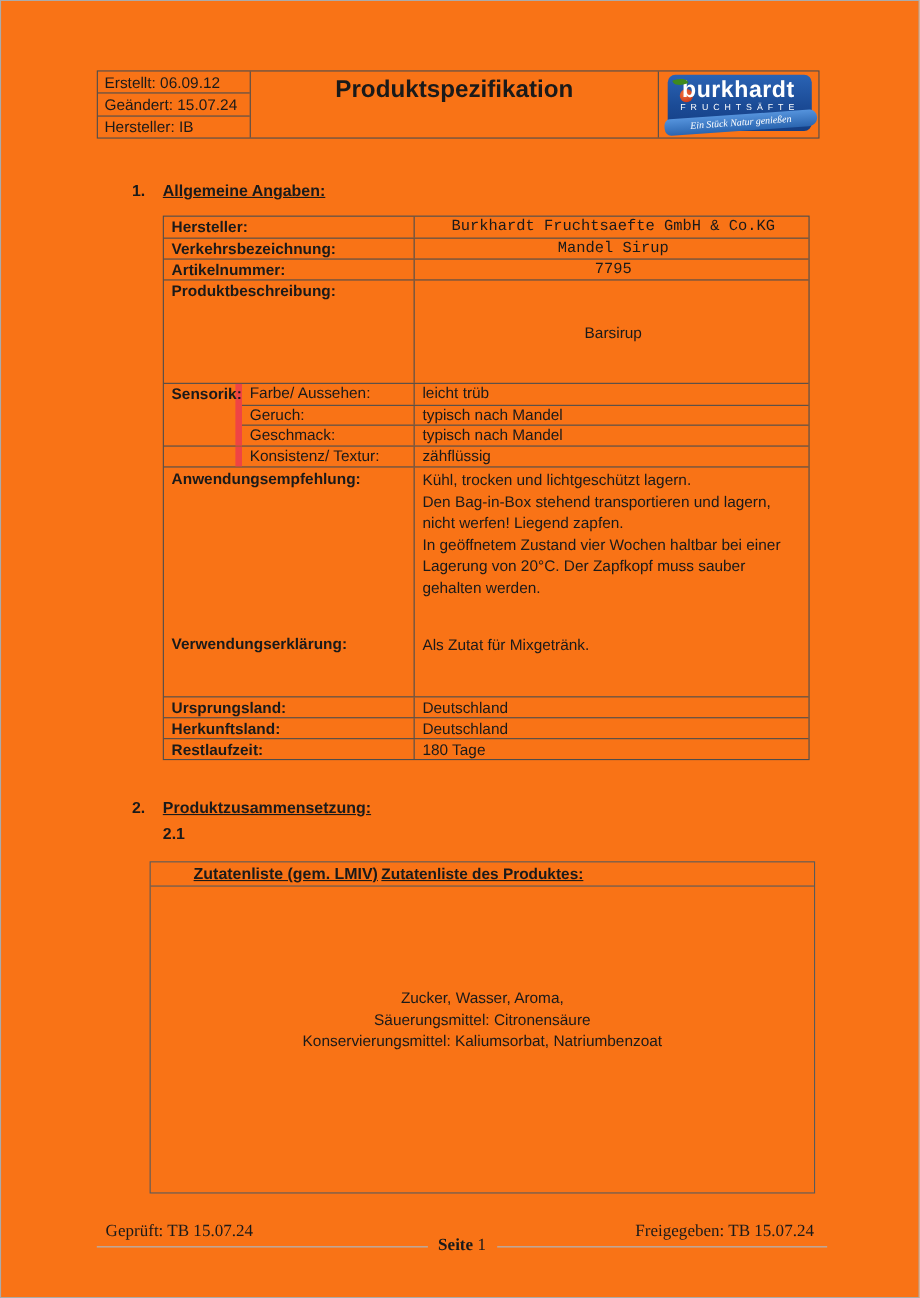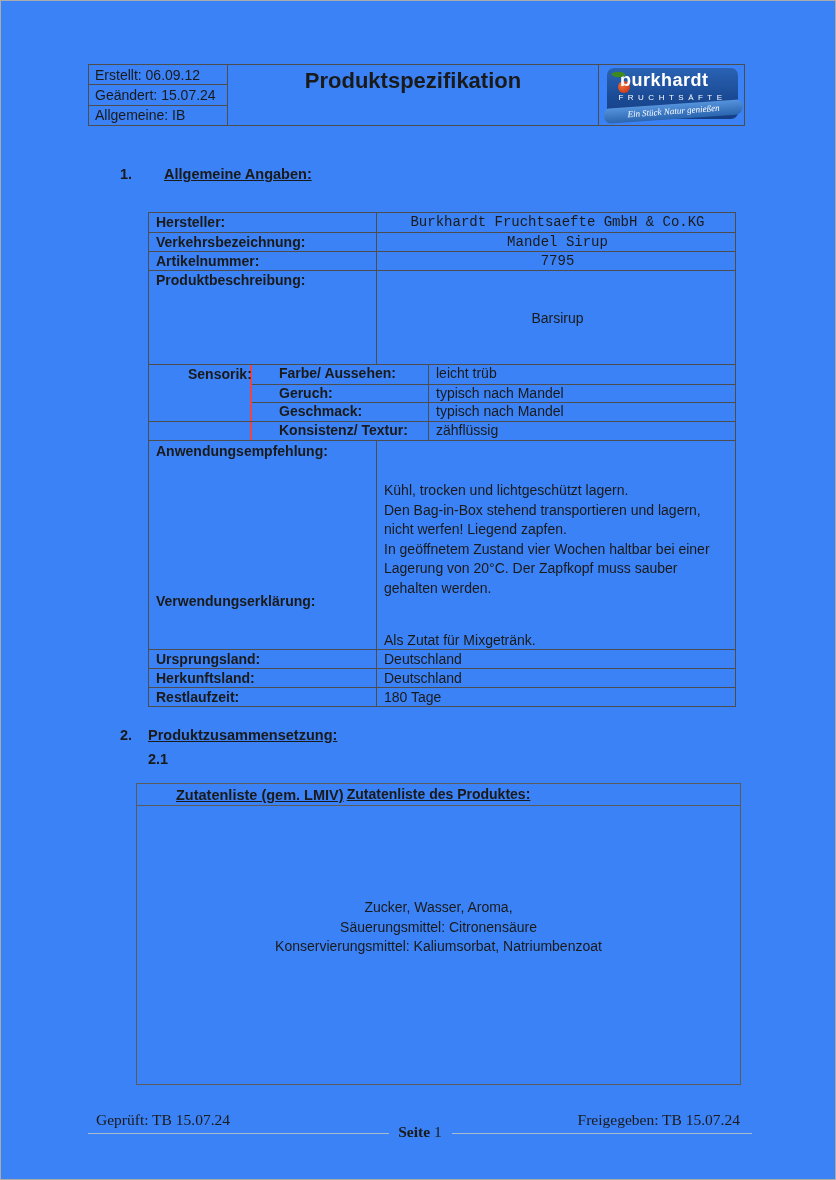--- a/index.html
+++ b/index.html
@@ -1,73 +1,73 @@
 <!DOCTYPE html>
 <html><head>
 <meta charset="utf-8">
 <style>
   html,body { margin:0; padding:0; background:#e8e8e8; }
   .page {
     position:relative; width:836px; height:1180px; margin:0 auto;
-    background:#3b82f6; box-shadow: inset 0 0 0 1px #ababab;
+    background:#f97316; box-shadow: inset 0 0 0 1px #ababab;
     font-family:"Liberation Sans", sans-serif; color:#1a1a1a;
     overflow:hidden;
   }
   
   .header-table { position:absolute; left:88px; top:64px; width:657px; height:62px;
     display:flex; border:1px solid #4d4d4d; box-sizing:border-box; }
   .ht-left { width:139px; border-right:1px solid #4d4d4d; display:flex; flex-direction:column; box-sizing:border-box; }
   .ht-left .hcell { flex:1; border-bottom:1px solid #4d4d4d; padding-left:6px; font-size:14px; display:flex; align-items:center; }
   .ht-left .hcell:last-child { border-bottom:none; }
   .ht-title { width:371px; border-right:1px solid #4d4d4d; box-sizing:border-box;
     text-align:center; padding-top:3px; font-weight:bold; font-size:22px; }
   .ht-logo { flex:1; position:relative; }
   .logo { position:absolute; left:8px; top:3px; width:131px; height:51px;
     background:linear-gradient(180deg,#2a63b4 0%,#1b4b96 55%,#143e84 100%);
     border-radius:7px; overflow:visible; }
-  .logo-brand { position:absolute; top:2px; left:13px; font-size:18px; font-weight:bold;
+  .logo-brand { position:absolute; top:2px; left:13px; font-size:21px; font-weight:bold;
     color:#ffffff; letter-spacing:0.5px; z-index:2; }
   .logo-fruit { position:absolute; left:11px; top:13px; width:12px; height:12px; border-radius:50%;
     background:radial-gradient(circle at 35% 35%, #f2703a, #c32a10); z-index:1; }
   .logo-leaf { position:absolute; left:5px; top:3px; width:13px; height:7px;
     background:#3e8a1e; border-radius:0 90% 0 90%; transform:rotate(-20deg); z-index:3; }
   .logo-sub { position:absolute; top:25px; left:0; right:0; text-align:center;
     color:#ffffff; font-size:8px; letter-spacing:4.5px; z-index:2; }
   .logo-ribbon { position:absolute; left:-3px; right:-5px; bottom:0px; height:15px;
     background:linear-gradient(180deg,#5593dc,#2a65b0);
     border-radius:8px 10px 12px 9px / 9px 11px 12px 10px;
     transform:rotate(-4deg); z-index:4; }
   .logo-tagline { color:#ffffff; font-family:"Liberation Serif", serif; font-style:italic;
     font-size:9px; text-align:center; line-height:15px; white-space:nowrap; }
   
   .sec-num { position:absolute; font-weight:bold; font-size:14.5px; }
   .sec-head { position:absolute; font-weight:bold; font-size:14.5px; text-decoration:underline; }
   
-  .main-table { position:absolute; left:148px; top:212px; width:588px;
+  .main-table { position:absolute; left:148px; top:196px; width:588px;
     border:1px solid #4d4d4d; box-sizing:border-box; font-size:14px; line-height:17px; }
   .tr { display:flex; border-top:1px solid #4d4d4d; box-sizing:border-box; }
   .tr.first { border-top:none; }
   .td-label { width:227px; padding:1px 4px 0 7px; font-weight:bold; box-sizing:border-box; }
   .td-value { flex:1; border-left:1px solid #4d4d4d; padding:1px 4px 0 7px; box-sizing:border-box; }
   .h19 { height:19px; } .h94 { height:94px; }
   .vcenter { display:flex; align-items:center; justify-content:center; }
   .tcenter { text-align:center;font-family:Liberation Mono, monospace; }
   .sens-block { display:flex; border-top:1px solid #4d4d4d; box-sizing:border-box; }
-  .sens-left { width:71px; border-right:2px solid #ef4444; padding:1px 2px 0 7px;
-    font-weight:bold; box-sizing:border-box;margin-left:32px; }
+  .sens-left { width:71px; border-right:6px solid #ef4444; padding:1px 2px 0 7px;
+    font-weight:bold; box-sizing:border-box; }
   .sens-rows { flex:1; }
   .sens-row { display:flex; height:18.5px; border-top:1px solid #4d4d4d; box-sizing:border-box; }
   .sens-row.first { border-top:none; }
-  .sens-label { width:156px; font-weight:bold; padding:0 2px 0 7px; box-sizing:border-box;margin-left:20px; }
+  .sens-label { width:156px; font-weight:normal; padding:0 2px 0 7px; box-sizing:border-box; }
   .sens-value { flex:1; border-left:1px solid #4d4d4d; padding:0 4px 0 7px; box-sizing:border-box; }
   .usage-row { display:flex; border-top:1px solid #4d4d4d; height:209px; box-sizing:border-box; }
   .usage-labels { width:227px; padding:2px 4px 0 7px; box-sizing:border-box; }
   .usage-label2 { margin-top:133px; }
   .usage-values { flex:1; border-left:1px solid #4d4d4d; padding:2px 6px 0 7px; box-sizing:border-box; }
-  .multiline { white-space:pre-line; line-height:19.5px;margin-top:38px; }
+  .multiline { white-space:pre-line; line-height:19.5px; }
   .usage-text2 { margin-top:33px; line-height:19.5px; }
   .bold { font-weight:bold; }
   
   .ingredients-box { position:absolute; left:136px; top:783px; width:605px; height:302px;
     border:1px solid #5a5a5a; box-sizing:border-box; font-size:14px; }
   .ib-header { height:22px; border-bottom:1px solid #5a5a5a; text-align:center;
     font-weight:bold; text-decoration:underline; line-height:21px; box-sizing:border-box; }
   .ib-body { text-align:center; padding-top:92px; line-height:19.5px; white-space:pre-line; }
   
   .footer-left, .footer-right, .footer-center {
@@ -81,38 +81,38 @@
 </style>
 </head>
 <body>
 
 <div class="page">
 
   <div class="header-table">
     <div class="ht-left">
       <div class="hcell">Erstellt: 06.09.12</div>
       <div class="hcell">Geändert: 15.07.24</div>
-      <div class="hcell">Allgemeine: IB</div>
+      <div class="hcell">Hersteller: IB</div>
     </div>
     <div class="ht-title">Produktspezifikation</div>
     <div class="ht-logo">
       <div class="logo">
         <div class="logo-fruit"></div>
         <div class="logo-leaf"></div>
         <div class="logo-brand">burkhardt</div>
         <div class="logo-sub">FRUCHTSÄFTE</div>
         <div class="logo-ribbon">
           <div class="logo-tagline">Ein Stück Natur genießen</div>
         </div>
       </div>
     </div>
   </div>
 
   <div class="sec-num" style="left:120px; top:166px;">1.</div>
-  <div class="sec-head" style="left:164px; top:166px;">Allgemeine Angaben:</div>
+  <div class="sec-head" style="left:148px; top:166px;">Allgemeine Angaben:</div>
 
   <div class="main-table">
 
     <div class="tr first h19">
       <div class="td-label">Hersteller:</div>
       <div class="td-value tcenter">Burkhardt Fruchtsaefte GmbH &amp; Co.KG</div>
     </div>
     <div class="tr h19">
       <div class="td-label">Verkehrsbezeichnung:</div>
       <div class="td-value tcenter">Mandel Sirup</div>

